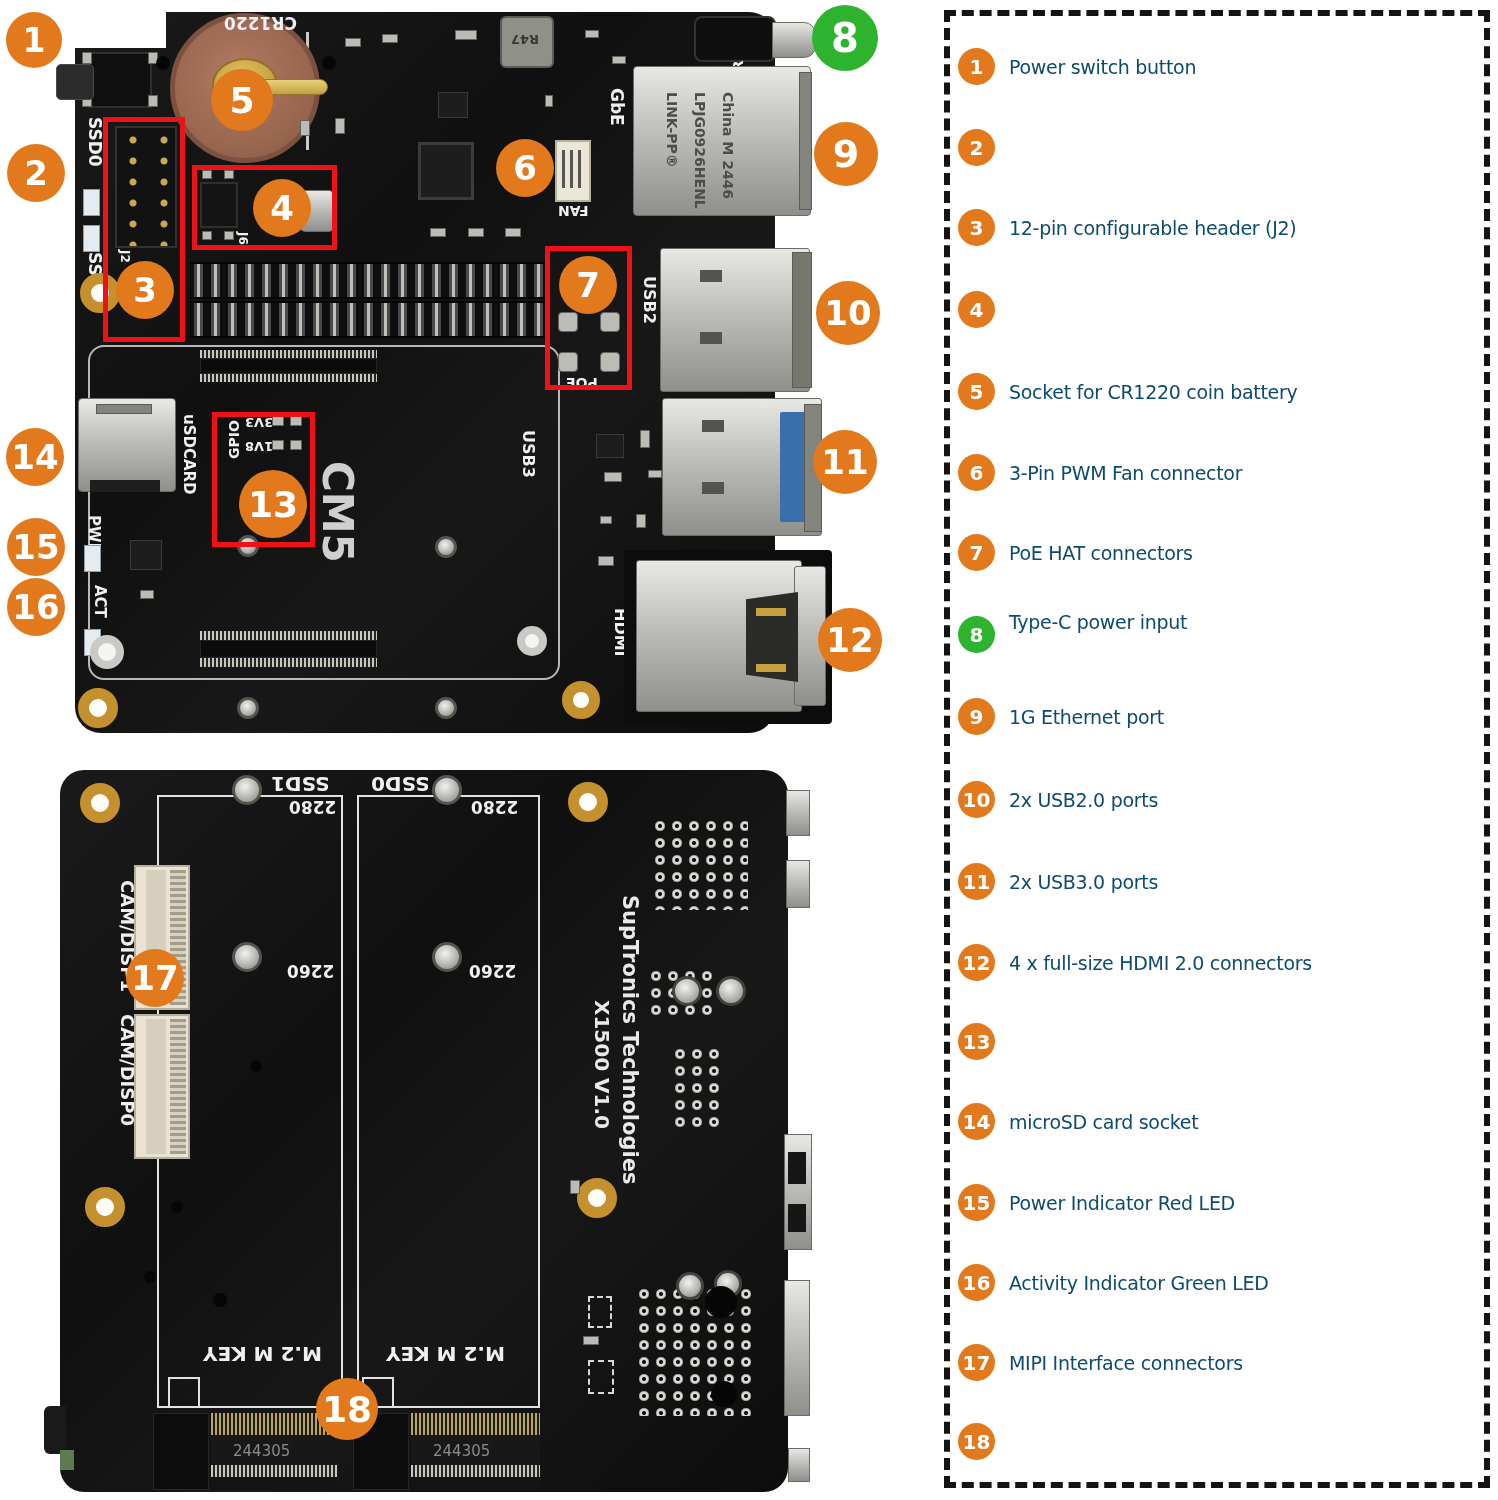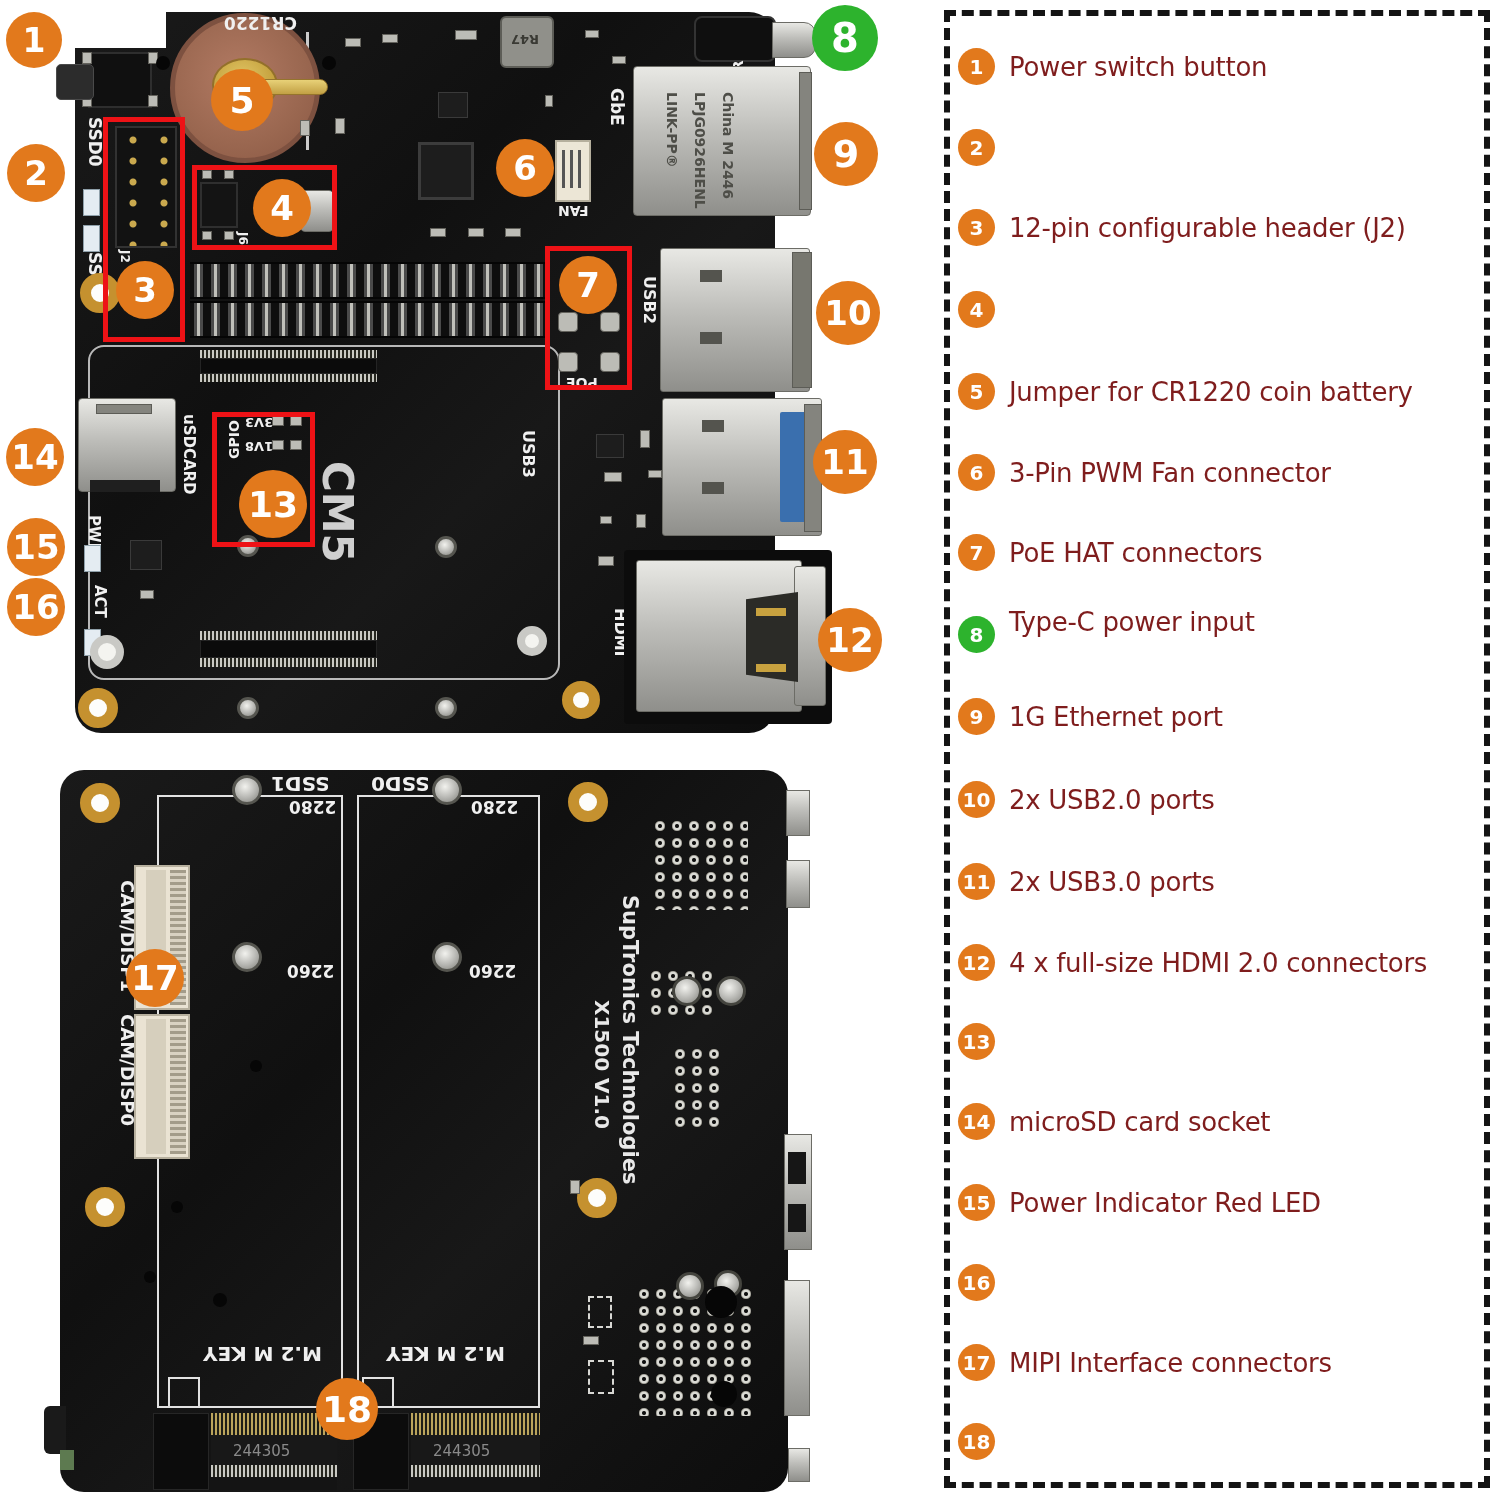--- a/index.html
+++ b/index.html
@@ -43,21 +43,21 @@
   .dashpad{position:absolute;border:2px dashed #d8d8d4;box-sizing:border-box;}
   .whiteline{position:absolute;background:rgba(255,255,255,.78);}
   .m2outline{position:absolute;border:2px solid rgba(255,255,255,.88);box-sizing:border-box;}
   .lednub{position:absolute;background:#e4ecf2;border:1px solid #8fa0aa;box-sizing:border-box;}
   
   #legend-panel{position:absolute;border:6px dashed #141414;background:#fff;box-sizing:border-box;z-index:10;}
   .lg-row{position:absolute;display:flex;align-items:center;gap:14px;z-index:20;}
   .lg-circle{width:37px;height:37px;border-radius:50%;background:#E2791C;color:#fff;font-weight:bold;
              font-size:20px;display:flex;align-items:center;justify-content:center;flex-shrink:0;}
   .lg-circle.green{background:#2DB32D;}
-  .lg-label{font-size:26px;letter-spacing:-0.3px;color:#7f1d1d;white-space:nowrap;}
+  .lg-label{font-size:19px;letter-spacing:-0.3px;color:#0c4a6e;white-space:nowrap;}
   .lg-sub{position:absolute;font-size:26px;font-weight:bold;color:#ED1C24;white-space:nowrap;}
 </style>
 </head>
 <body>
 
 <div id="canvas">
 
   <div class="pcb" style="left:75px;top:12px;width:700px;height:721px;"></div>
   <div class="abs" style="left:70px;top:6px;width:96px;height:42px;background:#fff;"></div>
 
@@ -320,21 +320,21 @@
   </div>
   <div class="lg-row" style="left:958px;top:209px;">
     <div class="lg-circle">3</div>
     <div class="lg-label">12-pin configurable header (J2)</div>
   </div>
   <div class="lg-row" style="left:958px;top:291px;">
     <div class="lg-circle">4</div>
   </div>
   <div class="lg-row" style="left:958px;top:373px;">
     <div class="lg-circle">5</div>
-    <div class="lg-label">Jumper for CR1220 coin battery</div>
+    <div class="lg-label">Socket for CR1220 coin battery</div>
   </div>
   <div class="lg-row" style="left:958px;top:454px;">
     <div class="lg-circle">6</div>
     <div class="lg-label">3-Pin PWM Fan connector</div>
   </div>
   <div class="lg-row" style="left:958px;top:534px;">
     <div class="lg-circle">7</div>
     <div class="lg-label">PoE HAT connectors</div>
   </div>
 
@@ -366,20 +366,21 @@
   <div class="lg-row" style="left:958px;top:1103px;">
     <div class="lg-circle">14</div>
     <div class="lg-label">microSD card socket</div>
   </div>
   <div class="lg-row" style="left:958px;top:1184px;">
     <div class="lg-circle">15</div>
     <div class="lg-label">Power Indicator Red LED</div>
   </div>
   <div class="lg-row" style="left:958px;top:1264px;">
     <div class="lg-circle">16</div>
+    <div class="lg-label">Activity Indicator Green LED</div>
   </div>
   <div class="lg-row" style="left:958px;top:1344px;">
     <div class="lg-circle">17</div>
     <div class="lg-label">MIPI Interface connectors</div>
   </div>
   <div class="lg-row" style="left:958px;top:1423px;">
     <div class="lg-circle">18</div>
   </div>
 
 </div>

